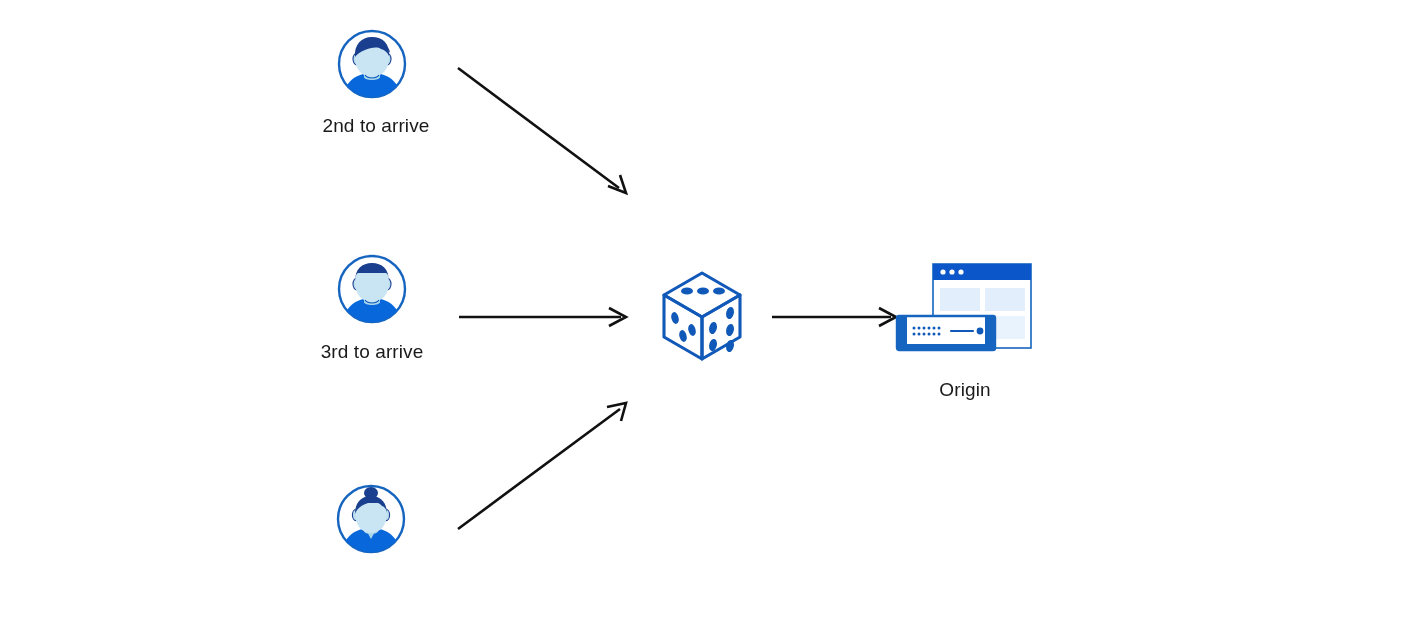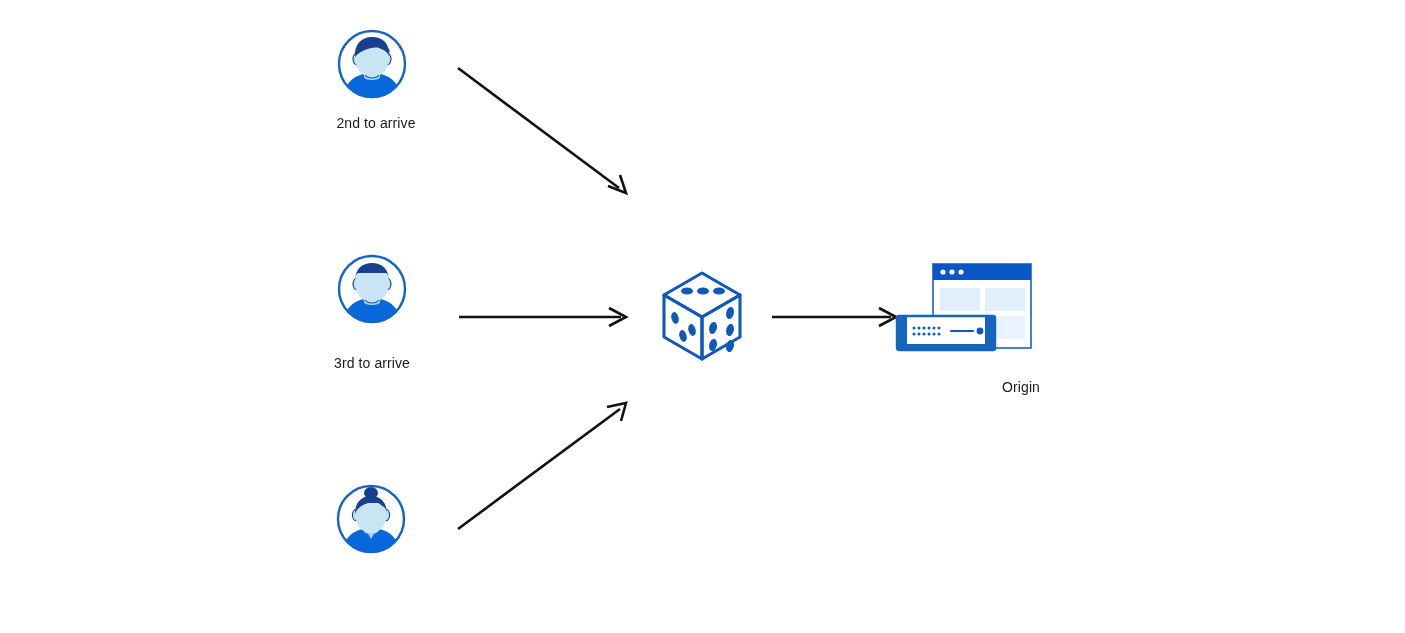--- a/index.html
+++ b/index.html
@@ -21,47 +21,47 @@
   }
   .node {
     position: absolute;
   }
   .node-icon {
     display: block;
   }
   .node-label {
     position: absolute;
     white-space: nowrap;
-    font-size: 14px;
+    font-size: 19px;
     font-weight: 400;
     color: #1a1a1a;
     letter-spacing: 0.1px;
     text-align: center;
     line-height: 1;
   }
   .arrow-layer {
     position: absolute;
     left: 0;
     top: 0;
     width: 1405px;
     height: 633px;
     pointer-events: none;
   }
   
   #client-1 { left: 336px; top: 28px; }
   #client-1-label { left: 276px; top: 116px; width: 200px; }
   #client-2 { left: 336px; top: 253px; }
-  #client-2-label { left: 272px; top: 342px; width: 200px; margin-top: 14px; }
+  #client-2-label { left: 272px; top: 342px; width: 200px; }
   #client-3 { left: 335px; top: 483px; }
   #client-3-label { left: 270px; top: 571px; width: 200px; }
   
   #randomizer { left: 658px; top: 268px; }
   
   #origin { left: 893px; top: 258px; }
-  #origin-label { left: 890px; top: 380px; width: 150px; text-align: right; }
+  #origin-label { left: 890px; top: 380px; width: 150px; }
 </style>
 </head>
 <body>
 
 <div id="diagram-canvas">
 
   <svg class="arrow-layer" viewBox="0 0 1405 633" xmlns="http://www.w3.org/2000/svg">
 
     <g>
       <line x1="458" y1="68" x2="619" y2="188" stroke="#111111" stroke-width="2.6" stroke-linecap="butt"></line>

